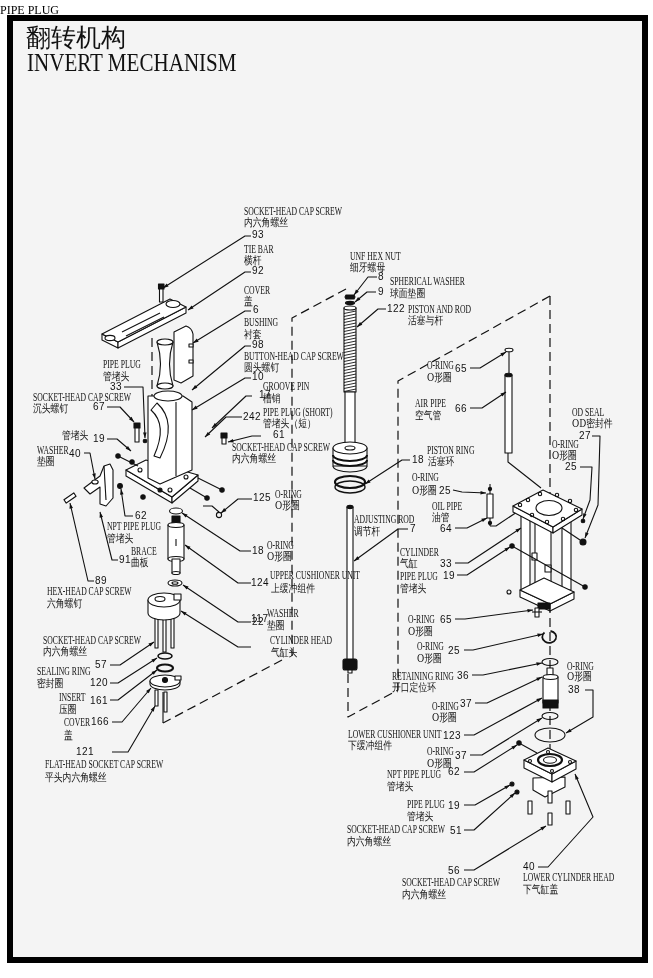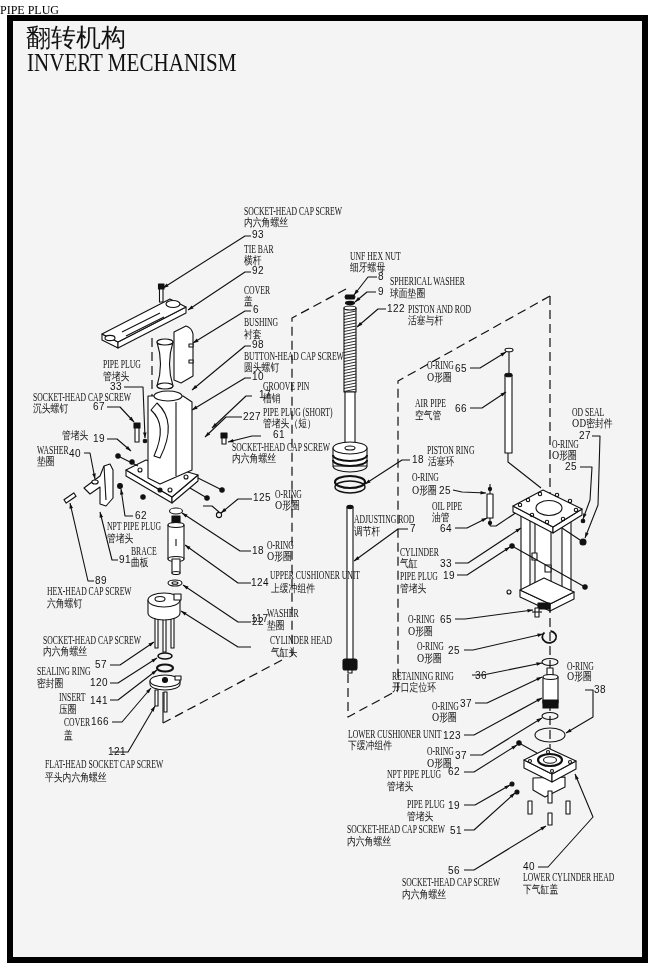--- a/index.html
+++ b/index.html
@@ -448,21 +448,21 @@
   <span class="lbl no" style="left:252px;top:372px">10</span>
 </div>
 <div class="co">
   <span class="lbl en" style="left:263px;top:380px">GROOVE PIN</span>
   <span class="lbl zh" style="left:263px;top:393px">槽销</span>
   <span class="lbl no" style="left:259px;top:390px">17</span>
 </div>
 <div class="co">
   <span class="lbl en" style="left:263px;top:406px">PIPE PLUG (SHORT)</span>
   <span class="lbl zh" style="left:263px;top:418px">管堵头（短）</span>
-  <span class="lbl no" style="left:243px;top:412px">227</span>
+  <span class="lbl no" style="left:243px;top:412px">242</span>
 </div>
 <div class="co">
   <span class="lbl en" style="left:232px;top:441px">SOCKET-HEAD CAP SCREW</span>
   <span class="lbl zh" style="left:232px;top:453px">内六角螺丝</span>
   <span class="lbl no" style="left:273px;top:430px">61</span>
 </div>
 <div class="co">
   <span class="lbl en" style="left:275px;top:488px">O-RING</span>
   <span class="lbl zh" style="left:275px;top:500px">O形圈</span>
   <span class="lbl no" style="left:253px;top:493px">125</span>
@@ -529,31 +529,31 @@
   <span class="lbl no" style="left:95px;top:660px">57</span>
 </div>
 <div class="co">
   <span class="lbl en" style="left:37px;top:665px">SEALING RING</span>
   <span class="lbl zh" style="left:37px;top:678px">密封圈</span>
   <span class="lbl no" style="left:90px;top:678px">120</span>
 </div>
 <div class="co">
   <span class="lbl en" style="left:59px;top:691px">INSERT</span>
   <span class="lbl zh" style="left:59px;top:704px">压圈</span>
-  <span class="lbl no" style="left:90px;top:696px">141</span>
+  <span class="lbl no" style="left:90px;top:696px">161</span>
 </div>
 <div class="co">
   <span class="lbl en" style="left:64px;top:716px">COVER</span>
   <span class="lbl zh" style="left:64px;top:730px">盖</span>
   <span class="lbl no" style="left:91px;top:717px">166</span>
 </div>
 <div class="co">
   <span class="lbl en" style="left:45px;top:758px">FLAT-HEAD SOCKET CAP SCREW</span>
   <span class="lbl zh" style="left:45px;top:772px">平头内六角螺丝</span>
-  <span class="lbl no" style="left:108px;top:747px">121</span>
+  <span class="lbl no" style="left:76px;top:747px">121</span>
 </div>
 <div class="co">
   <span class="lbl en" style="left:350px;top:250px">UNF HEX NUT</span>
   <span class="lbl zh" style="left:350px;top:262px">细牙螺母</span>
   <span class="lbl no" style="left:378px;top:272px">8</span>
 </div>
 <div class="co">
   <span class="lbl en" style="left:390px;top:275px">SPHERICAL WASHER</span>
   <span class="lbl zh" style="left:390px;top:288px">球面垫圈</span>
   <span class="lbl no" style="left:378px;top:287px">9</span>
@@ -619,31 +619,31 @@
   <span class="lbl no" style="left:440px;top:615px">65</span>
 </div>
 <div class="co">
   <span class="lbl en" style="left:417px;top:640px">O-RING</span>
   <span class="lbl zh" style="left:417px;top:653px">O形圈</span>
   <span class="lbl no" style="left:448px;top:646px">25</span>
 </div>
 <div class="co">
   <span class="lbl en" style="left:392px;top:670px">RETAINING RING</span>
   <span class="lbl zh" style="left:392px;top:682px">开口定位环</span>
-  <span class="lbl no" style="left:475px;top:671px">36</span>
+  <span class="lbl no" style="left:457px;top:671px">36</span>
 </div>
 <div class="co">
   <span class="lbl en" style="left:432px;top:700px">O-RING</span>
   <span class="lbl zh" style="left:432px;top:712px">O形圈</span>
   <span class="lbl no" style="left:460px;top:699px">37</span>
 </div>
 <div class="co">
   <span class="lbl en" style="left:567px;top:660px">O-RING</span>
   <span class="lbl zh" style="left:567px;top:671px">O形圈</span>
-  <span class="lbl no" style="left:594px;top:685px">38</span>
+  <span class="lbl no" style="left:568px;top:685px">38</span>
 </div>
 <div class="co">
   <span class="lbl en" style="left:348px;top:728px">LOWER CUSHIONER UNIT</span>
   <span class="lbl zh" style="left:348px;top:740px">下缓冲组件</span>
   <span class="lbl no" style="left:443px;top:731px">123</span>
 </div>
 <div class="co">
   <span class="lbl en" style="left:427px;top:745px">O-RING</span>
   <span class="lbl zh" style="left:427px;top:758px">O形圈</span>
   <span class="lbl no" style="left:455px;top:751px">37</span>

